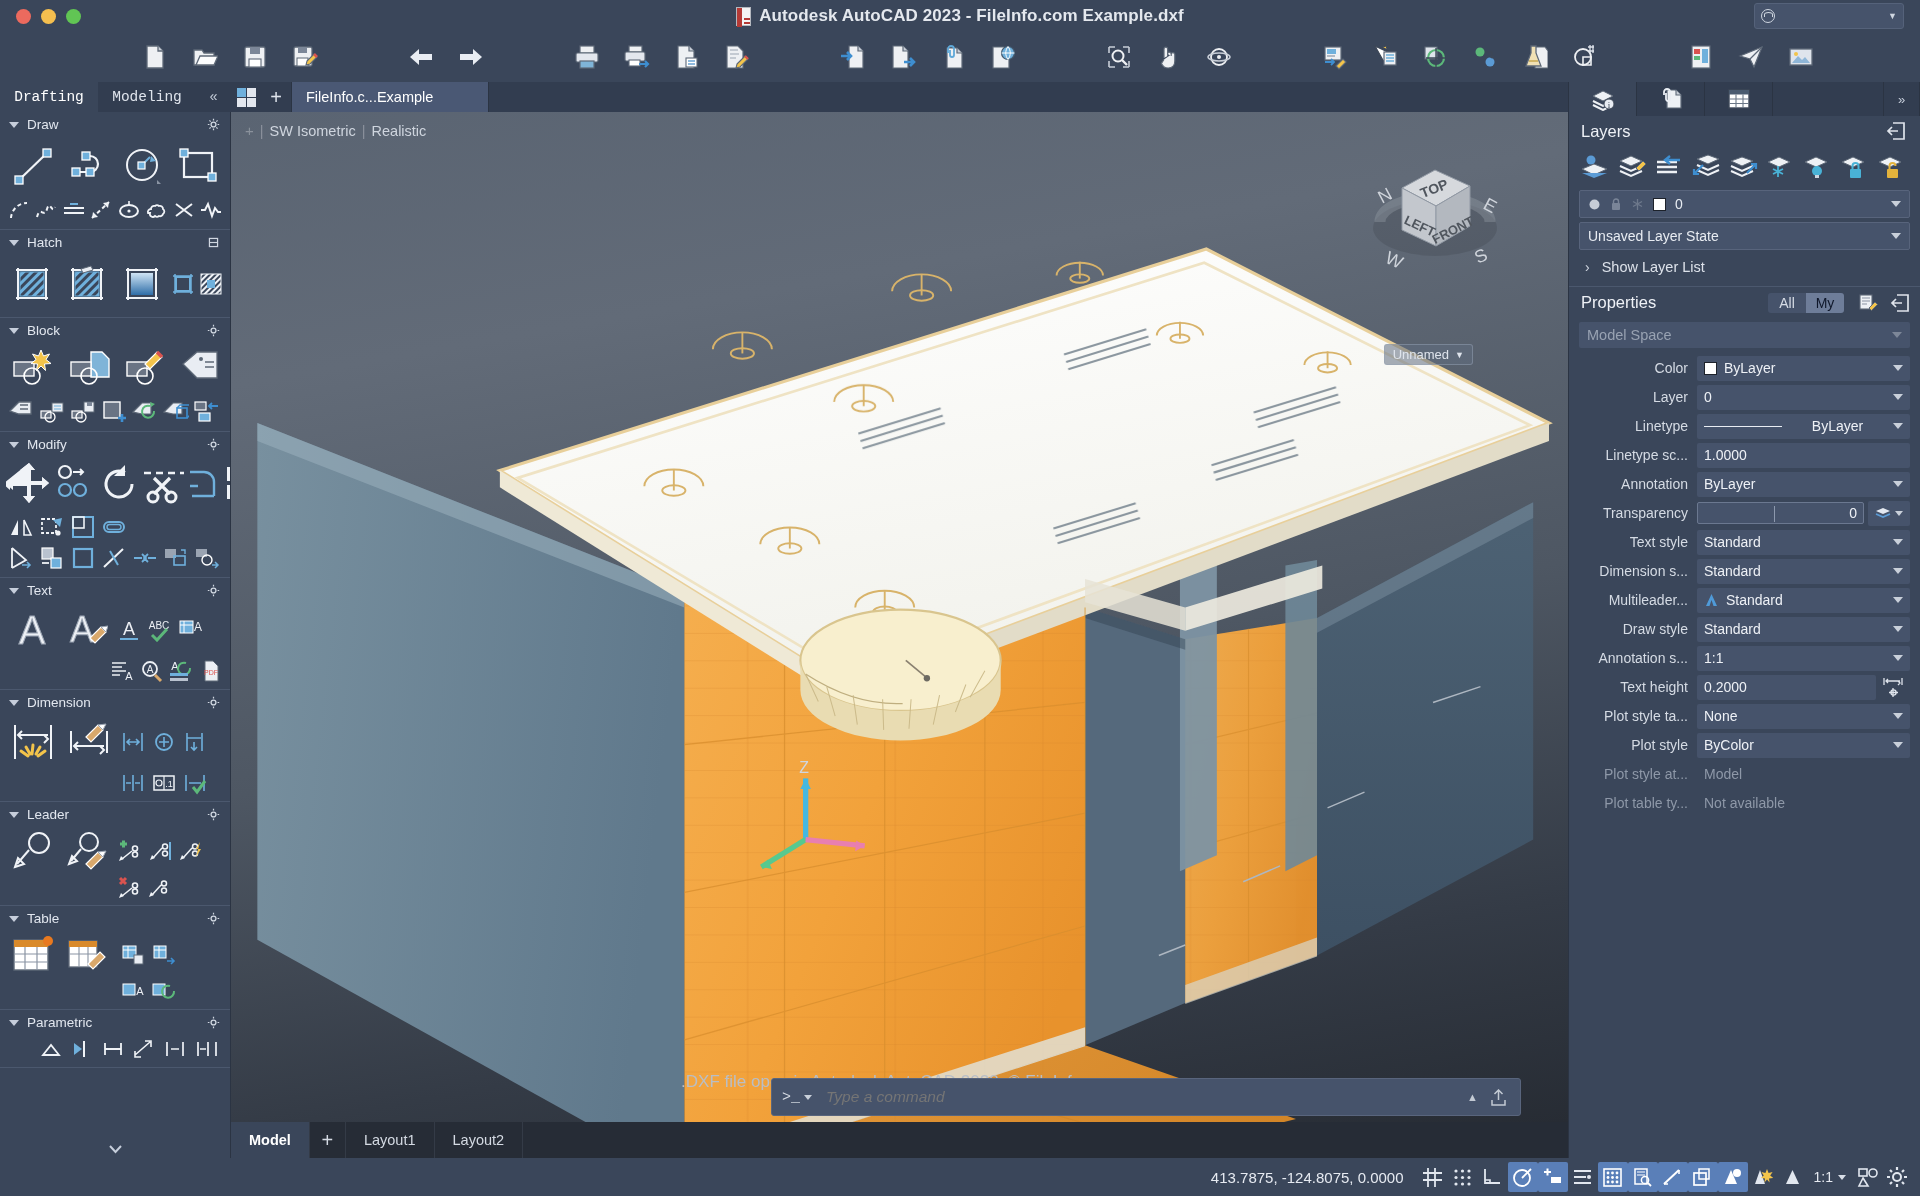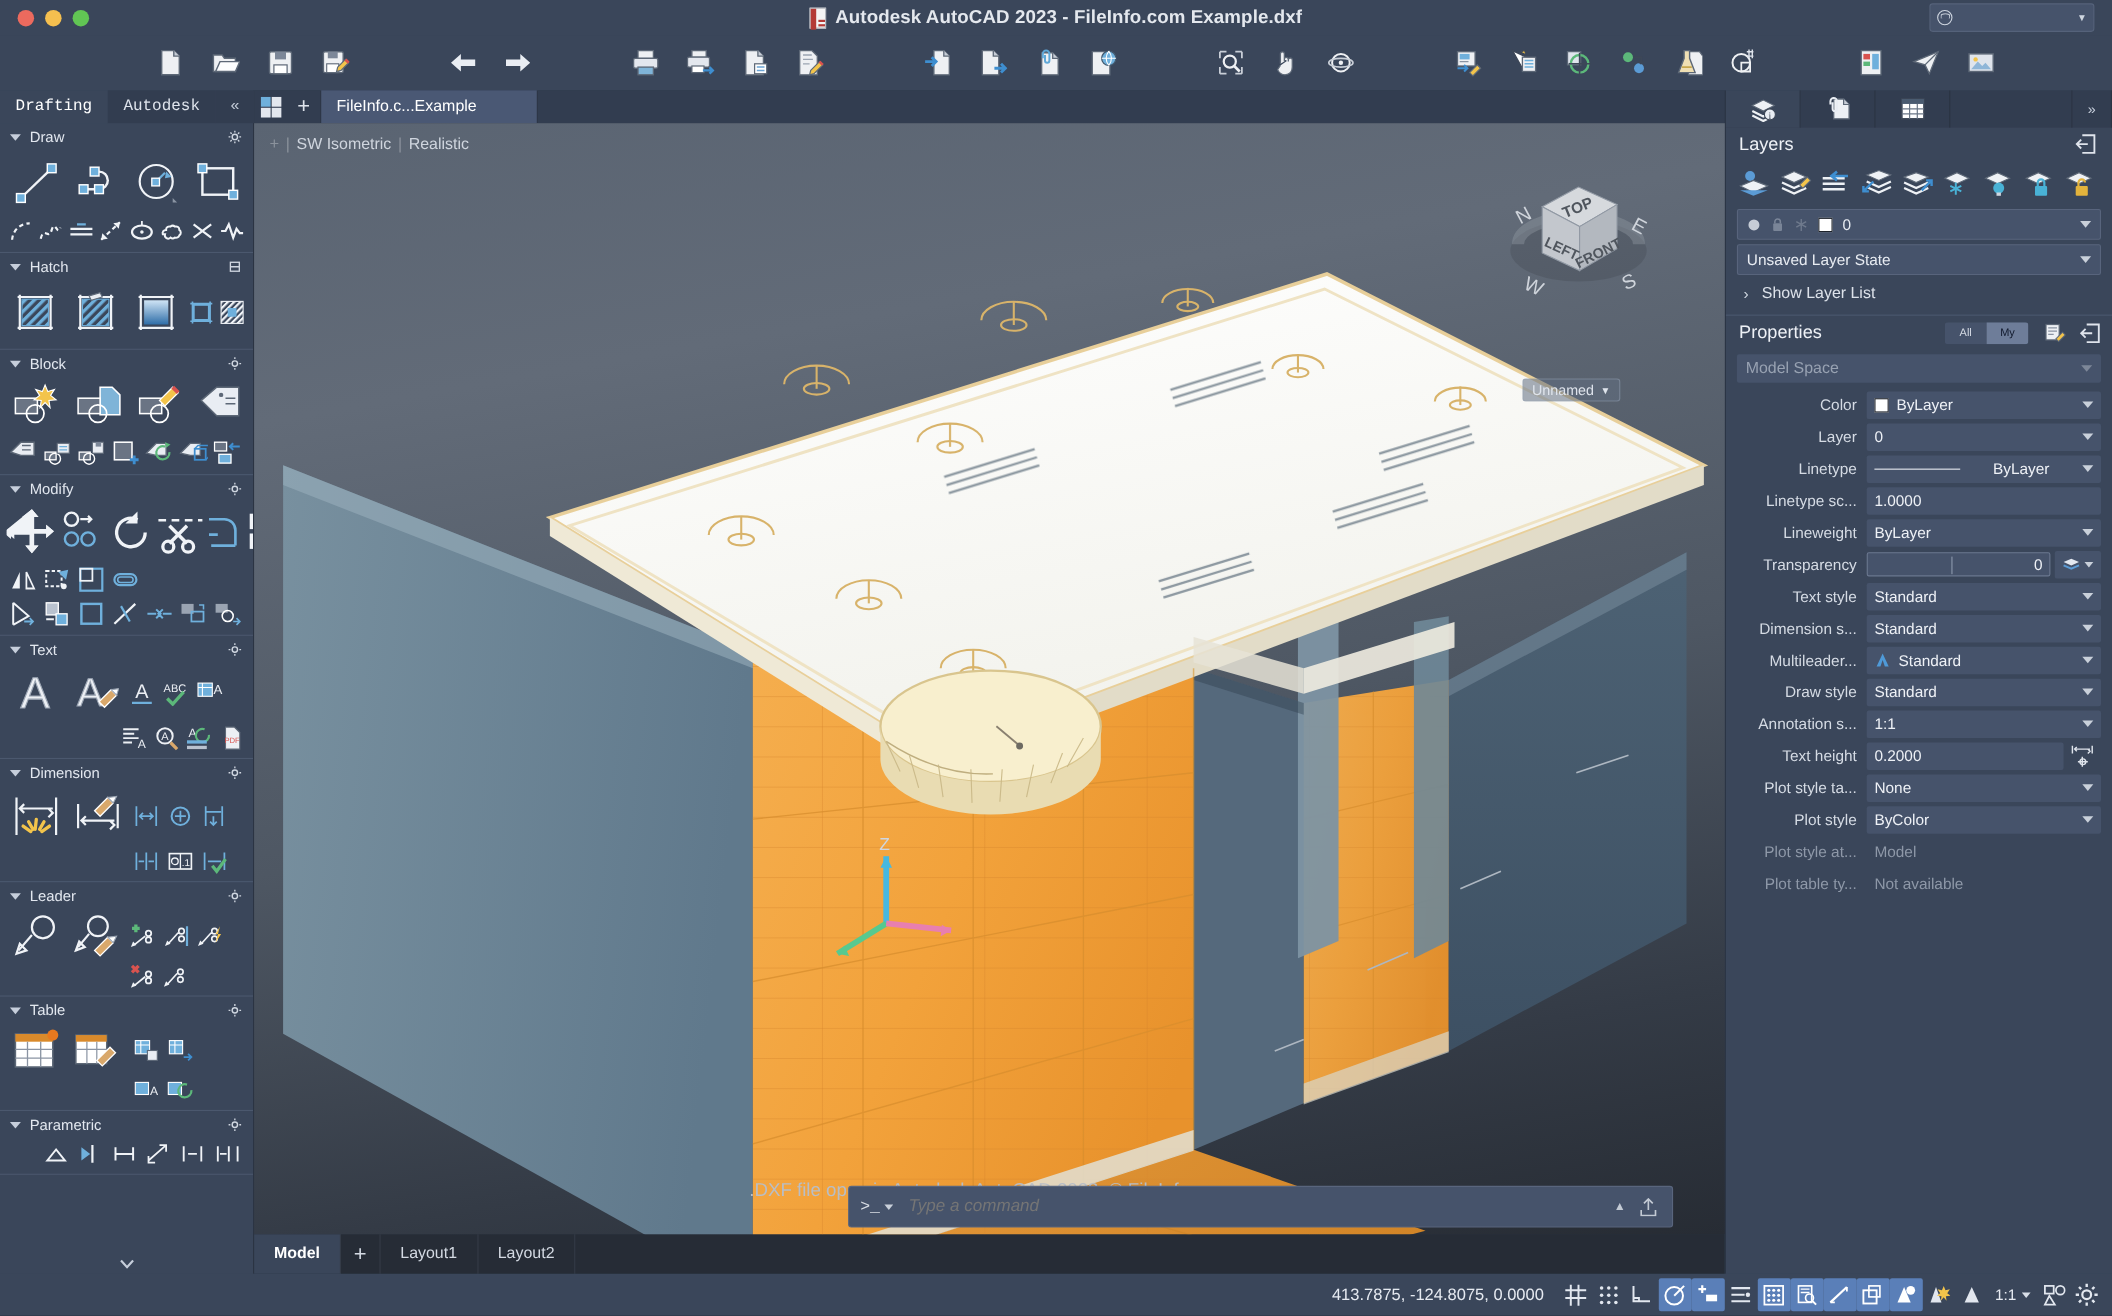--- a/index.html
+++ b/index.html
@@ -116,21 +116,21 @@
   .lyr-field .nm { color:#e8ecf2; font-size:14px; }
   .lyr-field .dd { margin-left:auto; width:0;height:0;border-left:5px solid transparent;
       border-right:5px solid transparent;border-top:6px solid #c9d0da;}
   .showlist { display:flex;align-items:center;gap:12px;padding:7px 16px;color:#dde2ea;font-size:14.5px;
       cursor:pointer;}
   .chevr { color:#cfd6e0; font-size:14px; }
   .prophd { display:flex;align-items:center;height:32px;padding:0 10px 0 12px;gap:6px;
       border-top:1px solid #4b586e; margin-top:4px;}
   .segbtn { display:flex; border-radius:3px; overflow:hidden; margin-left:auto;}
   .segbtn div { width:38px;height:20px;display:flex;align-items:center;justify-content:center;
-      font-size:10px;color:#d6dce5;background:#46536b;cursor:pointer;}
+      font-size:14px;color:#d6dce5;background:#46536b;cursor:pointer;}
   .segbtn div.on { background:#6e7d99; color:#0f172a; }
   .prow { display:flex; align-items:center; height:28px; padding:0 10px 0 0; margin-bottom:1px;}
   .plabel { width:128px; text-align:right; padding-right:9px; color:#d5dbe4; font-size:14px;
       white-space:nowrap; overflow:hidden;}
   .plabel.dim { color:#8e98a8; }
   .pfield { flex:1; height:25px; background:#46536b; border-radius:2px; display:flex;
       align-items:center; padding:0 7px; gap:7px; cursor:pointer; color:#eef1f6; font-size:14px;}
   .pfield.flat { background:transparent; color:#8e98a8; }
   .pfield .dd { margin-left:auto; width:0;height:0;border-left:5px solid transparent;
       border-right:5px solid transparent;border-top:6px solid #c9d0da; flex:none;}
@@ -375,21 +375,21 @@
           <circle cx="8" cy="10" r="2" fill="#f3c44b"></circle>
         </svg>
     </div>
   </div>
 
   <div class="mainrow">
 
     <div class="left">
       <div class="ltabs">
         <div class="ltab active">Drafting</div>
-        <div class="ltab inact">Autodesk</div>
+        <div class="ltab inact">Modeling</div>
         <div class="lcollapse">«</div>
       </div>
       <div class="lpanels">
 
         <div class="pnl">
           <div class="pnl-hd">
             <div class="caret"></div>
             <div class="pnl-title">Draw</div>
             <svg class="gear" viewBox="0 0 16 16">
                 <circle cx="8" cy="8" r="3" fill="none" stroke="#cfd6e0" stroke-width="1.6"></circle>
@@ -1508,21 +1508,21 @@
           <span class="dd"></span>
         </div>
       </div>
       <div class="prow">
         <div class="plabel">Linetype sc...</div>
         <div class="pfield">
           <span>1.0000</span>
         </div>
       </div>
       <div class="prow">
-        <div class="plabel">Lineweight</div>
+        <div class="plabel">Annotation</div>
         <div class="pfield">
           <span>ByLayer</span>
           <span class="dd"></span>
         </div>
       </div>
       <div class="prow">
         <div class="plabel">Transparency</div>
         <div class="transbar">
           <span class="tick"></span>
           <span class="v">0</span>

